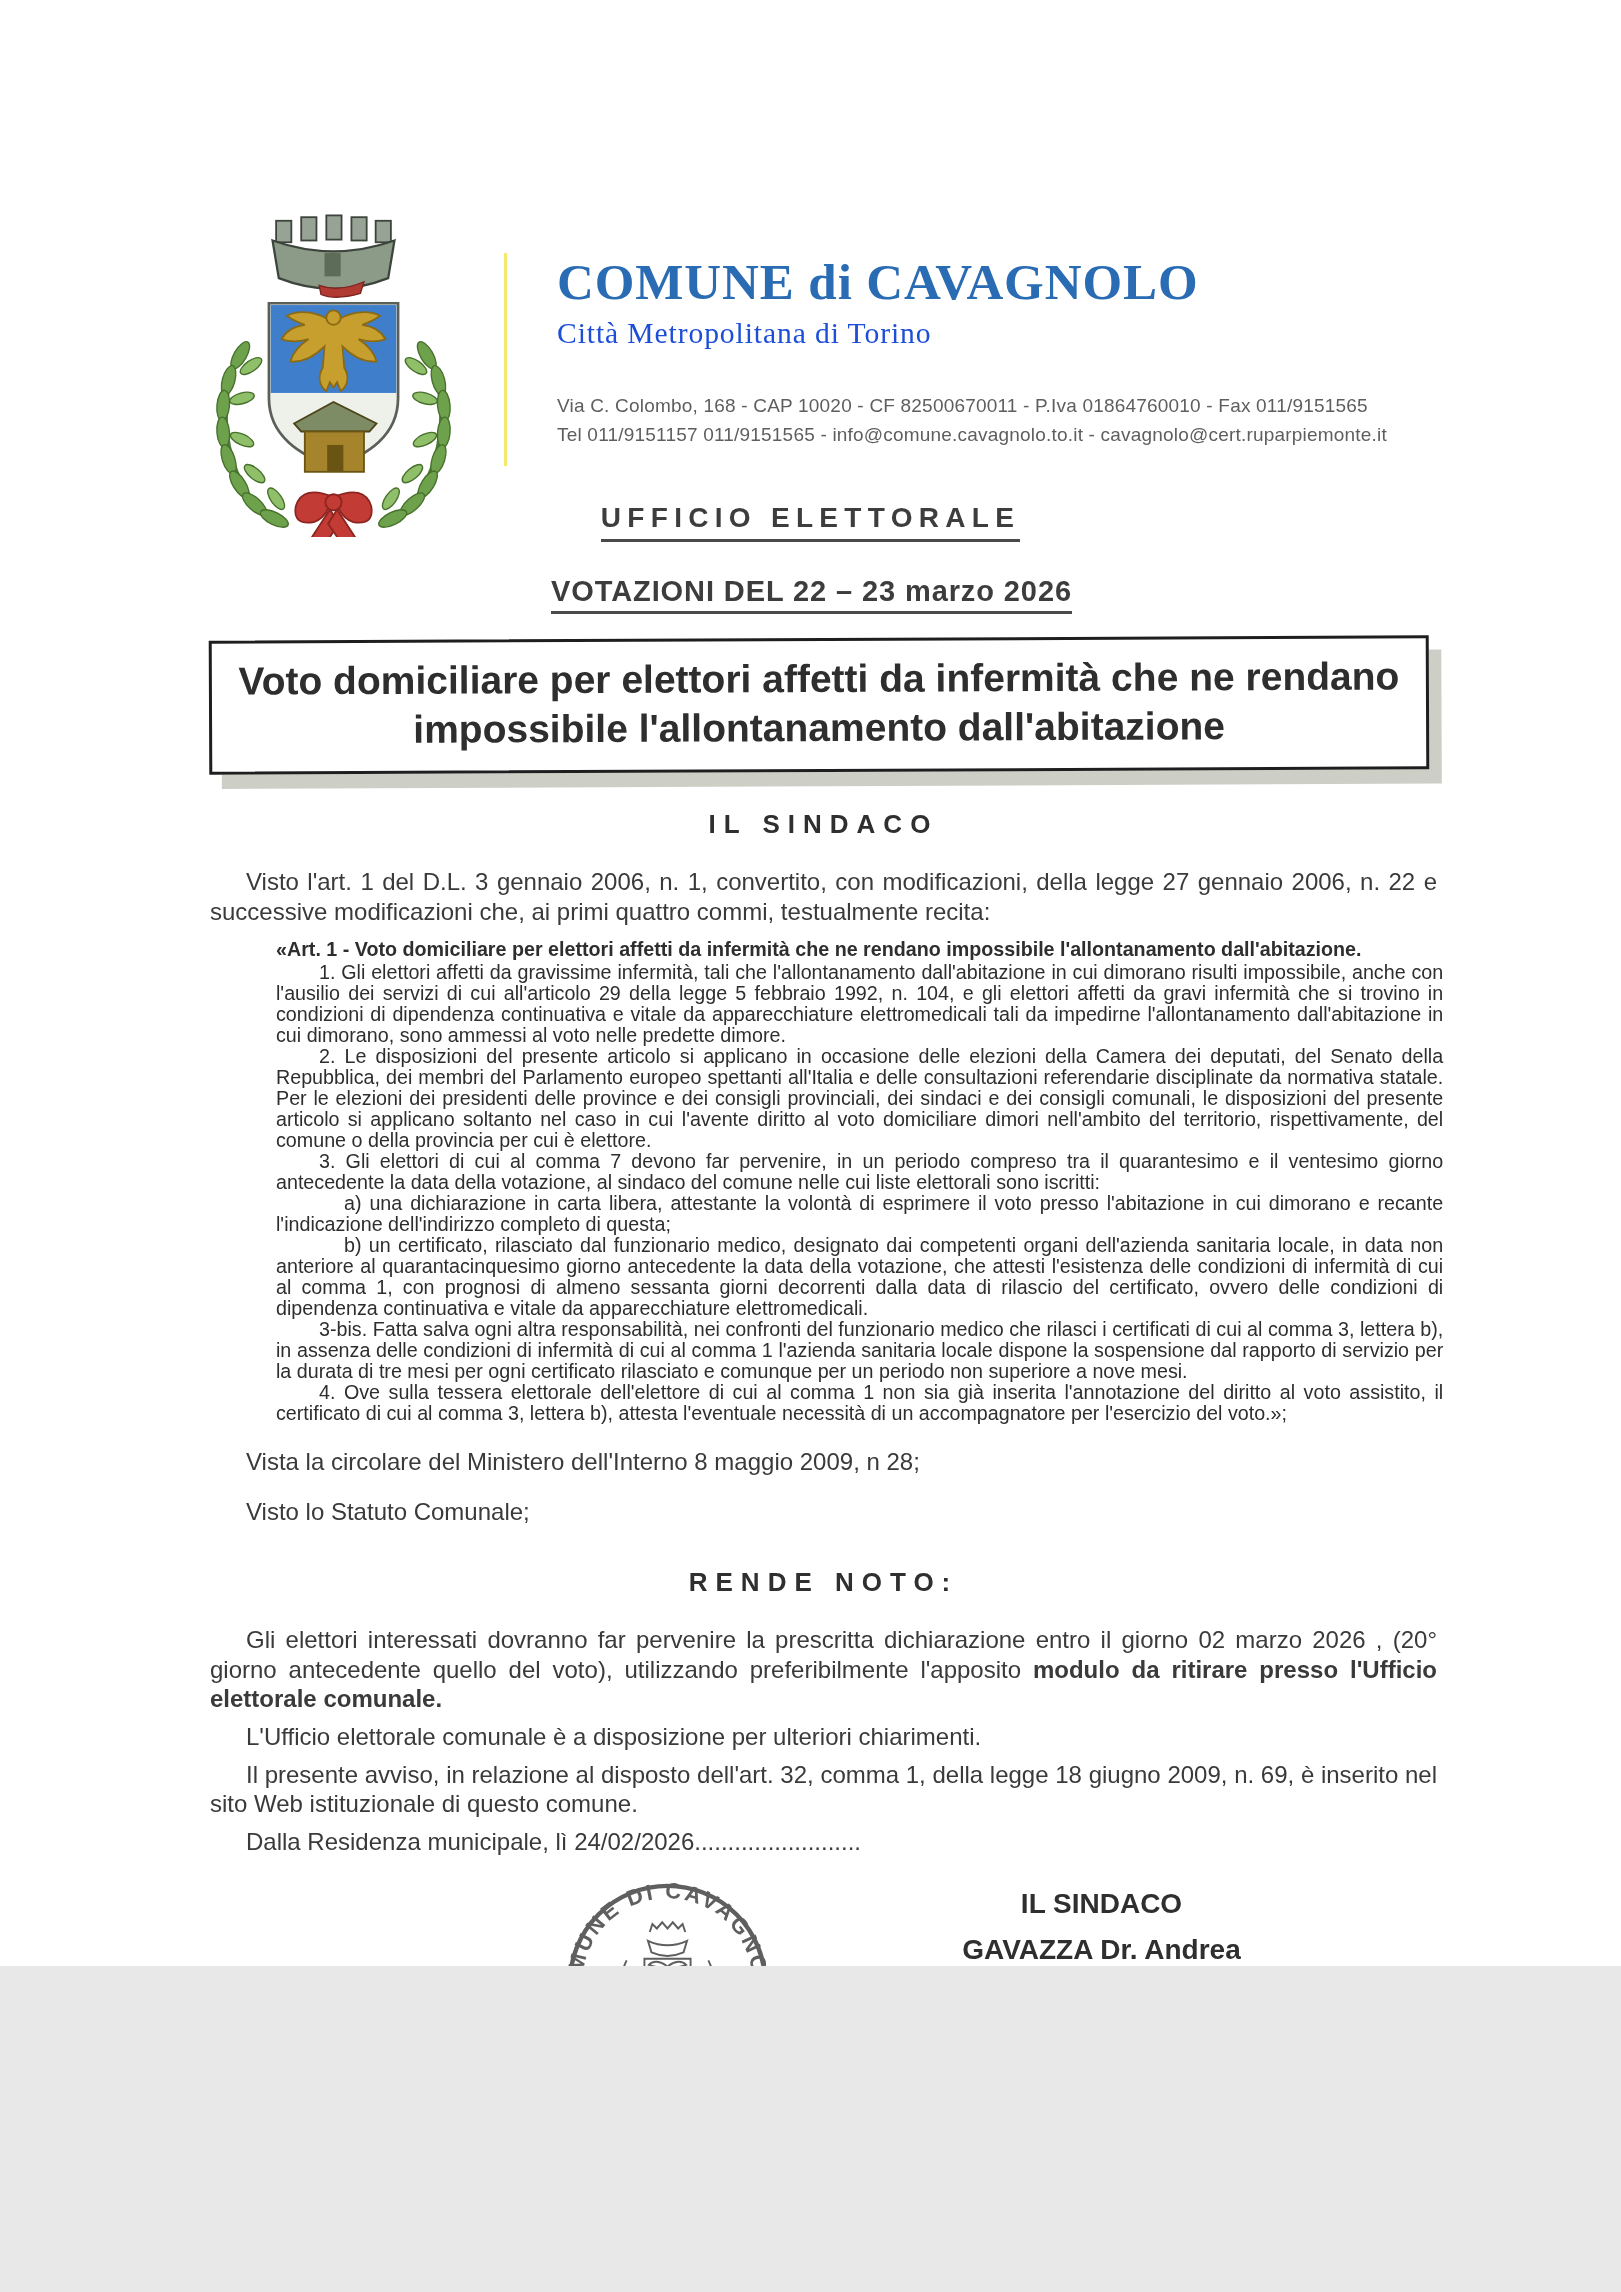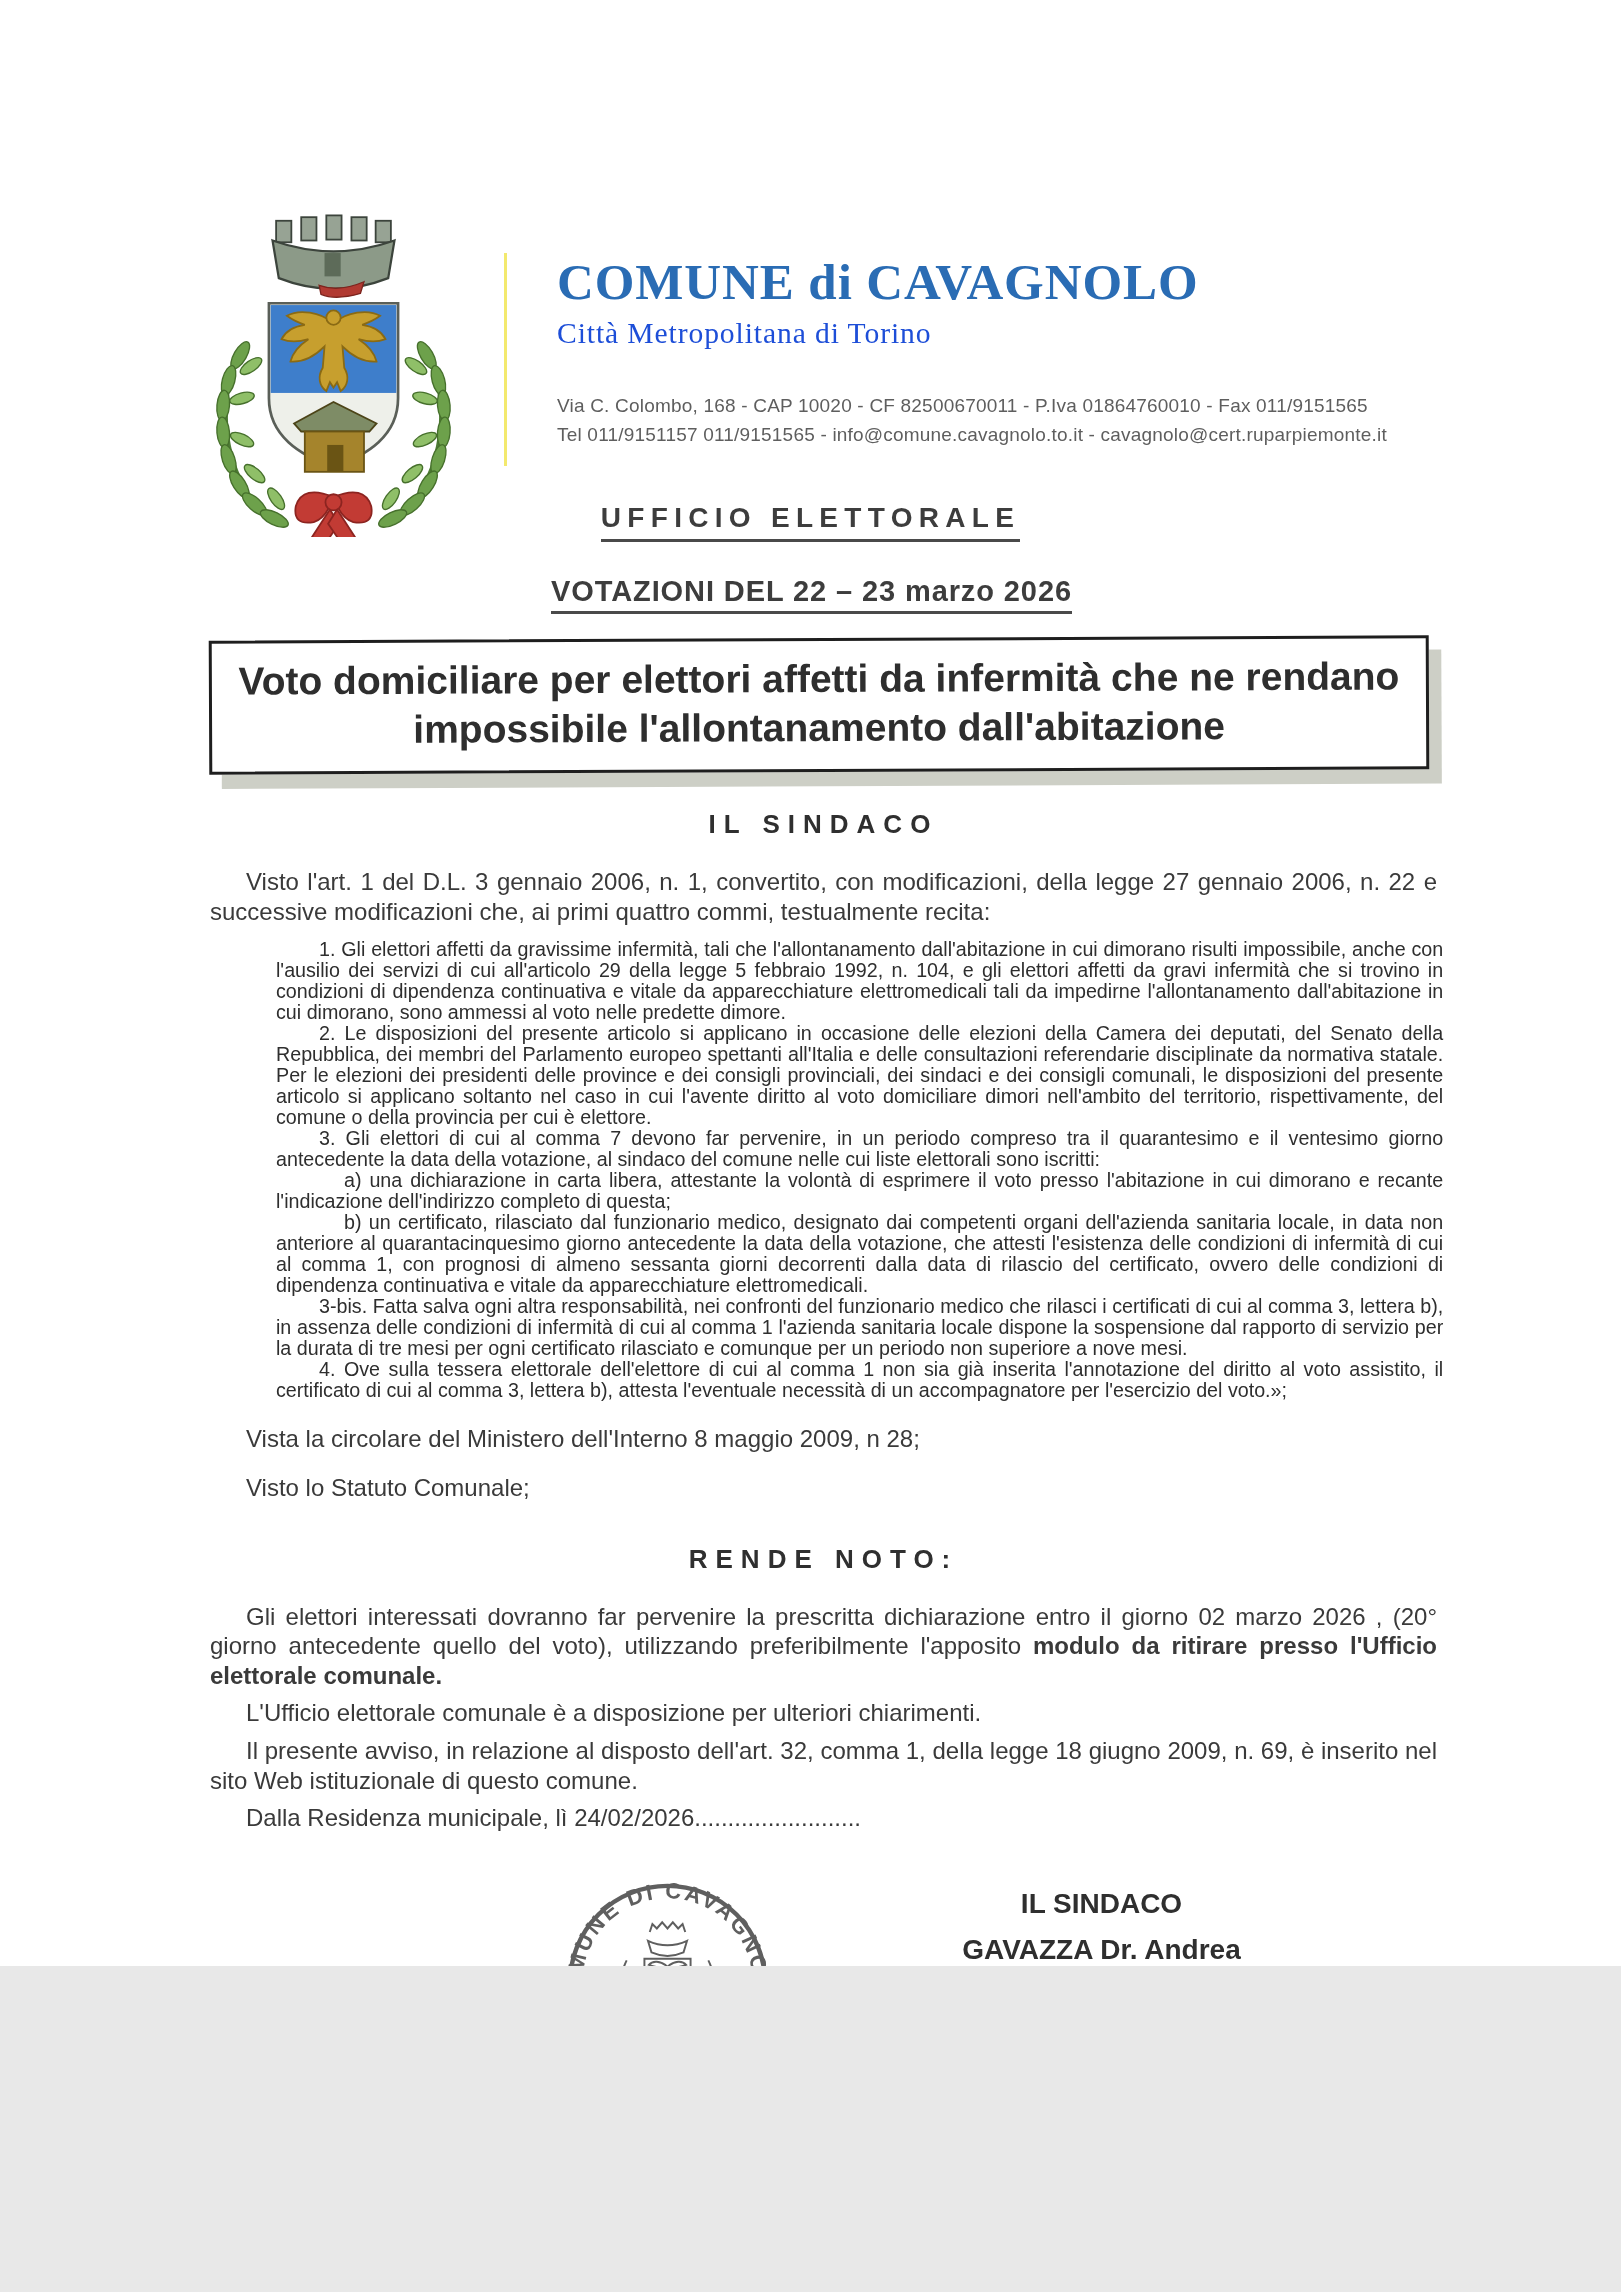--- a/index.html
+++ b/index.html
@@ -183,20 +183,21 @@
   <div class="title-box">
     <span>Voto domiciliare per elettori affetti da infermità che ne rendano impossibile l'allontanamento dall'abitazione</span>
   </div>
 
   <div class="main">
     <div class="sindaco-h">IL SINDACO</div>
 
     <p class="p-body premise">Visto l'art. 1 del D.L. 3 gennaio 2006, n. 1, convertito, con modificazioni, della legge 27 gennaio 2006, n. 22 e successive modificazioni che, ai primi quattro commi, testualmente recita:</p>
 
     <div class="quote">
+      <p class="q-head">«Art. 1 - Voto domiciliare per elettori affetti da infermità che ne rendano impossibile l'allontanamento dall'abitazione.</p>
       <p class="q-p">1. Gli elettori affetti da gravissime infermità, tali che l'allontanamento dall'abitazione in cui dimorano risulti impossibile, anche con l'ausilio dei servizi di cui all'articolo 29 della legge 5 febbraio 1992, n. 104, e gli elettori affetti da gravi infermità che si trovino in condizioni di dipendenza continuativa e vitale da apparecchiature elettromedicali tali da impedirne l'allontanamento dall'abitazione in cui dimorano, sono ammessi al voto nelle predette dimore.</p>
       <p class="q-p">2. Le disposizioni del presente articolo si applicano in occasione delle elezioni della Camera dei deputati, del Senato della Repubblica, dei membri del Parlamento europeo spettanti all'Italia e delle consultazioni referendarie disciplinate da normativa statale. Per le elezioni dei presidenti delle province e dei consigli provinciali, dei sindaci e dei consigli comunali, le disposizioni del presente articolo si applicano soltanto nel caso in cui l'avente diritto al voto domiciliare dimori nell'ambito del territorio, rispettivamente, del comune o della provincia per cui è elettore.</p>
       <p class="q-p">3. Gli elettori di cui al comma 7 devono far pervenire, in un periodo compreso tra il quarantesimo e il ventesimo giorno antecedente la data della votazione, al sindaco del comune nelle cui liste elettorali sono iscritti:</p>
       <p class="q-letter">a) una dichiarazione in carta libera, attestante la volontà di esprimere il voto presso l'abitazione in cui dimorano e recante l'indicazione dell'indirizzo completo di questa;</p>
       <p class="q-letter">b) un certificato, rilasciato dal funzionario medico, designato dai competenti organi dell'azienda sanitaria locale, in data non anteriore al quarantacinquesimo giorno antecedente la data della votazione, che attesti l'esistenza delle condizioni di infermità di cui al comma 1, con prognosi di almeno sessanta giorni decorrenti dalla data di rilascio del certificato, ovvero delle condizioni di dipendenza continuativa e vitale da apparecchiature elettromedicali.</p>
       <p class="q-p">3-bis. Fatta salva ogni altra responsabilità, nei confronti del funzionario medico che rilasci i certificati di cui al comma 3, lettera b), in assenza delle condizioni di infermità di cui al comma 1 l'azienda sanitaria locale dispone la sospensione dal rapporto di servizio per la durata di tre mesi per ogni certificato rilasciato e comunque per un periodo non superiore a nove mesi.</p>
       <p class="q-p">4. Ove sulla tessera elettorale dell'elettore di cui al comma 1 non sia già inserita l'annotazione del diritto al voto assistito, il certificato di cui al comma 3, lettera b), attesta l'eventuale necessità di un accompagnatore per l'esercizio del voto.»;</p>
     </div>
 
     <p class="p-body single-line">Vista la circolare del Ministero dell'Interno 8 maggio 2009, n 28;</p>

